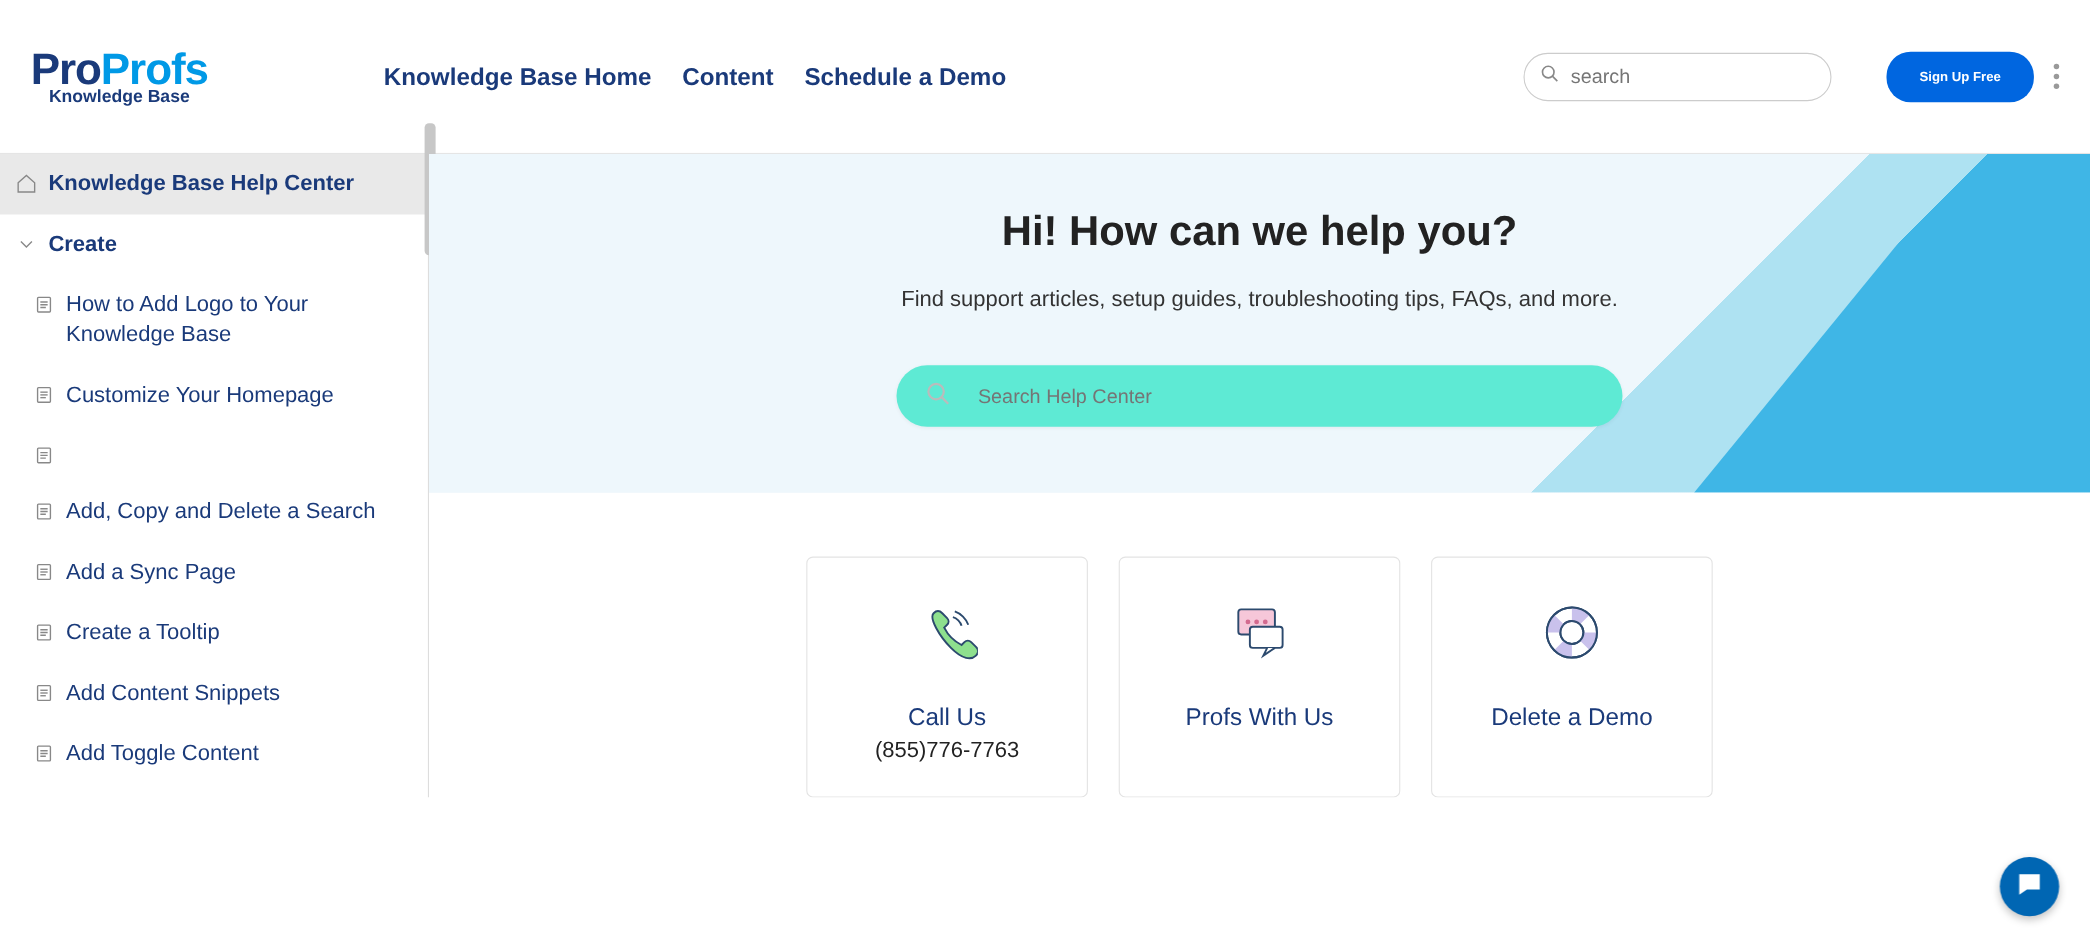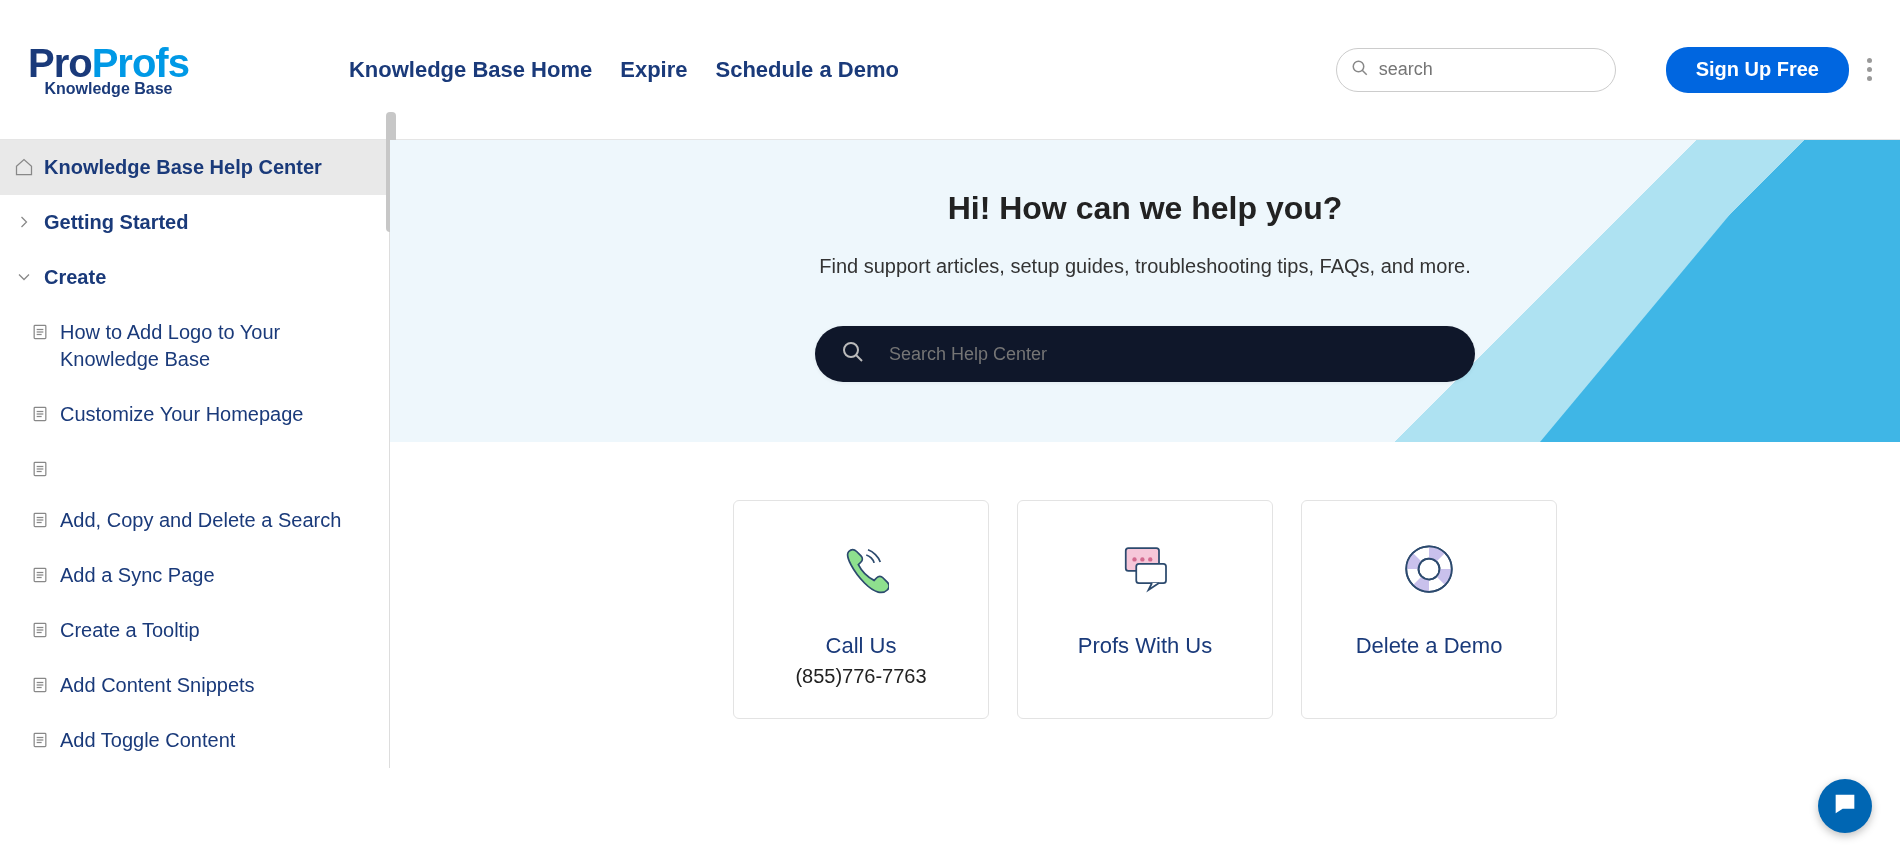--- a/index.html
+++ b/index.html
@@ -11,43 +11,43 @@
 .logo-text { font-size:40px; font-weight:800; letter-spacing:-1px; }
 .logo-pro { color:#1a3a7a; }
 .logo-profs { color:#0099e6; }
 .logo-sub { font-size:16px; font-weight:700; color:#1a3a7a; text-align:center; margin-top:-6px; }
 .nav { display:flex; gap:28px; }
 .nav a { font-size:22px; font-weight:600; color:#1a3a7a; text-decoration:none; }
 .spacer { flex:1; }
 .top-search { display:flex; align-items:center; border:1px solid #ccc; border-radius:22px; height:44px; width:280px; padding:12px 14px; margin-right:50px; }
 .top-search svg { width:18px; height:18px; stroke:#888; flex-shrink:0; }
 .top-search input { border:none; outline:none; font-size:18px; color:#777; margin-left:10px; width:100%; background:transparent; }
-.signup-btn { background:#0066e0; color:#fff; border:none; border-radius:22px; height:46px; padding:0 30px; font-size:20px; font-weight:600; cursor:pointer; }
+.signup-btn { background:#0066e0; color:#fff; border:none; border-radius:22px; height:46px; padding:0 30px; font-size:12px; font-weight:600; cursor:pointer; }
 .dots-icon { margin-left:18px; cursor:pointer; display:flex; flex-direction:column; gap:4px; }
 .dots-icon span { width:5px; height:5px; background:#999; border-radius:50%; }
 
 
 .main { display:flex; }
 .sidebar { width:390px; border-right:1px solid #ddd; }
 .side-item { display:flex; align-items:flex-start; padding:14px 14px; font-size:20px; color:#1a3a7a; cursor:pointer; }
 .side-item.root { background:#e9e9e9; font-weight:700; }
 .side-item.section { font-weight:700; }
 .side-item.child { padding-left:30px; font-weight:400; color:#1a3a7a; }
 .side-item .ic { width:20px; height:20px; margin-right:10px; flex-shrink:0; margin-top:3px; }
 .side-item .ic svg { width:20px; height:20px; stroke:#888; fill:none; stroke-width:1.5; }
 .side-item.child .ic svg { stroke:#888; }
 .side-item .lbl { line-height:1.35; }
 .sidebar-scroll { position:absolute; left:386px; top:112px; width:10px; height:120px; background:#c7c7c7; border-radius:4px; }
 
 
 .content { flex:1; background:#fff; }
 .hero { position:relative; overflow:hidden; background:#eef7fc; padding:50px 0 60px; text-align:center; }
-.hero h1 { font-size:32px; font-weight:700; color:#222; margin-bottom:28px; }
+.hero h1 { font-size:38px; font-weight:700; color:#222; margin-bottom:28px; }
 .hero p { font-size:20px; color:#333; margin-bottom:48px; }
-.hero-search { margin:0 auto; width:660px; height:56px; background:#0f172a; border-radius:34px; display:flex; align-items:center; padding:0 26px; box-shadow:0 1px 4px rgba(0,0,0,0.06); position:relative; z-index:2; }
+.hero-search { margin:0 auto; width:660px; height:56px; background:#5eead4; border-radius:34px; display:flex; align-items:center; padding:0 26px; box-shadow:0 1px 4px rgba(0,0,0,0.06); position:relative; z-index:2; }
 .hero-search svg { width:24px; height:24px; stroke:#bbb; flex-shrink:0; }
 .hero-search input { border:none; outline:none; font-size:18px; color:#777; margin-left:24px; width:100%; background:transparent; }
 .wave1, .wave2 { position:absolute; right:0; top:0; height:100%; }
 .wave2 { width:360px; background:linear-gradient(135deg, transparent 40%, #3fb6e6 40%); clip-path: polygon(100% 0, 100% 100%, 0 100%, 70% 0); }
 .wave1 { width:540px; background:linear-gradient(135deg, transparent 40%, #aee2f2 40%); clip-path: polygon(100% 0, 100% 100%, 0 100%, 60% 0); }
 
 .cards { display:flex; justify-content:center; gap:28px; padding:58px 0 0; }
 .card { width:256px; border:1px solid #e3e3e3; border-radius:6px; text-align:center; padding:40px 12px 30px; }
 .card .icon-slot { height:56px; display:flex; align-items:center; justify-content:center; margin-bottom:36px; }
 .card .title { font-size:22px; color:#1a3a7a; font-weight:400; margin-bottom:6px; }
@@ -67,21 +67,21 @@
 <div class="header">
   <div class="logo-wrap">
     <div class="logo-text">
       <span class="logo-pro">Pro</span><span class="logo-profs">Profs</span>
     </div>
     <div class="logo-sub">Knowledge Base</div>
   </div>
 
   <div class="nav">
     <a href="#">Knowledge Base Home</a>
-    <a href="#">Expire</a>
+    <a href="#">Content</a>
     <a href="#">Schedule a Demo</a>
   </div>
 
   <div class="spacer"></div>
 
   <div class="top-search">
     <span>
       <svg viewBox="0 0 24 24" fill="none" stroke-width="2">
           <circle cx="10" cy="10" r="7"></circle>
           <line x1="15" y1="15" x2="21" y2="21"></line>
@@ -105,28 +105,20 @@
 
     <div class="side-item root">
       <span class="ic">
         <svg viewBox="0 0 24 24">
             <path d="M3 11 L12 3 L21 11 V21 H3 Z"></path>
           </svg>
       </span>
       <span class="lbl">Knowledge Base Help Center</span>
     </div>
 
-    <div class="side-item section">
-      <span class="ic">
-        <svg viewBox="0 0 24 24">
-            <polyline points="9 6 15 12 9 18"></polyline>
-          </svg>
-      </span>
-      <span class="lbl">Getting Started</span>
-    </div>
 
     <div class="side-item section">
       <span class="ic">
         <svg viewBox="0 0 24 24">
             <polyline points="6 9 12 15 18 9"></polyline>
           </svg>
       </span>
       <span class="lbl">Create</span>
     </div>
 

